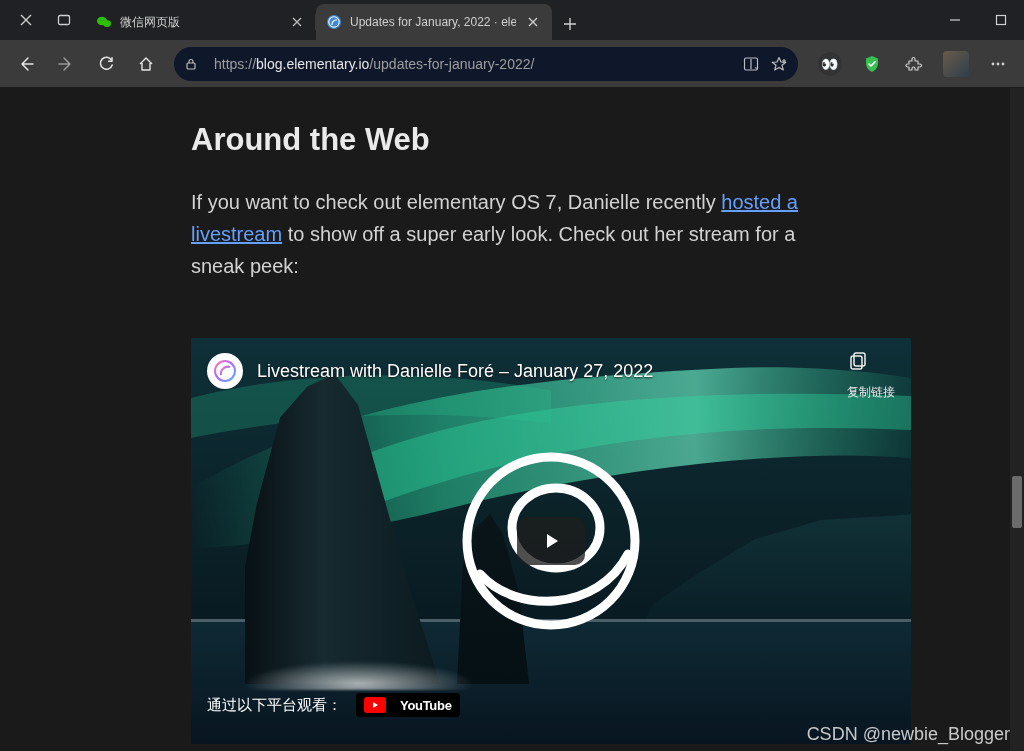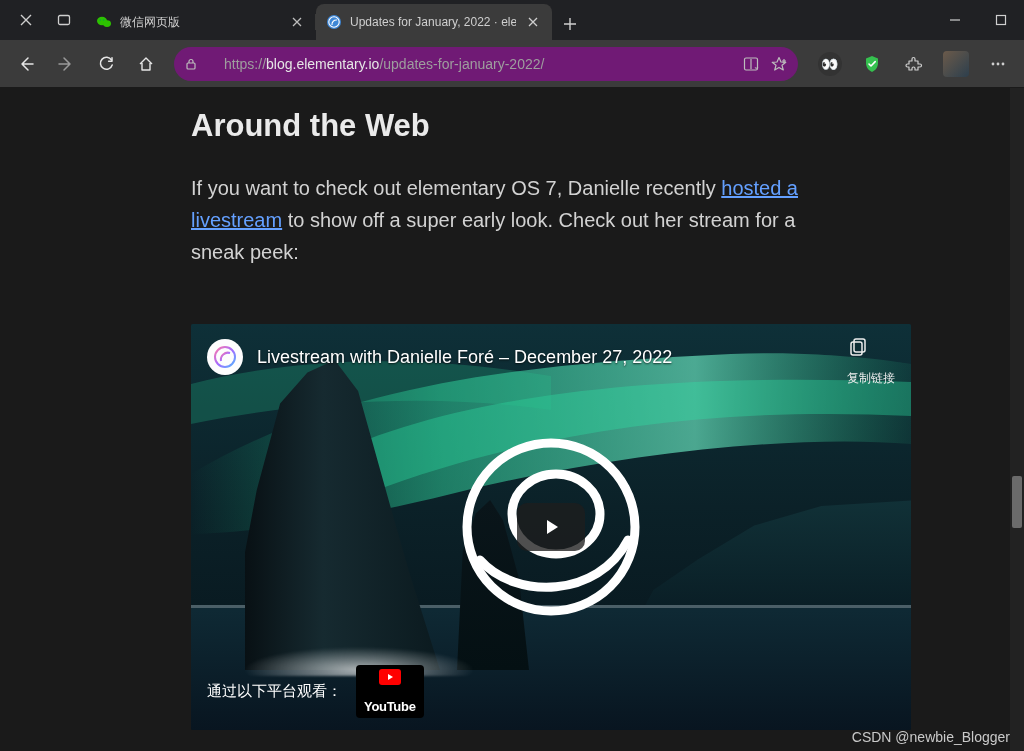--- a/index.html
+++ b/index.html
@@ -18,37 +18,37 @@
   .tab .close { width:18px; height:18px; display:flex; align-items:center; justify-content:center; color:#bdbdbd; }
   .tab.active { background:#3b3b3b; }
   .tab.inactive::after { content:""; position:absolute; right:0; top:10px; bottom:10px; width:1px; background:#3a3a3a; }
   .newtab { width:32px; height:32px; margin:4px 0 0 2px; display:flex; align-items:center; justify-content:center; color:#cfcfcf; }
   .win-ctrls { margin-left:auto; display:flex; align-items:center; }
   .win-btn { width:46px; height:40px; display:flex; align-items:center; justify-content:center; color:#cfcfcf; }
 
   
   .toolbar { height:48px; background:#3b3b3b; display:flex; align-items:center; padding:0 8px; gap:4px; border-bottom:1px solid #1a1a1a; }
   .icon-btn { width:36px; height:36px; display:flex; align-items:center; justify-content:center; color:#cfcfcf; border-radius:6px; }
-  .addr { flex:1; height:34px; background:#701a75; border-radius:18px; display:flex; align-items:center; padding:0 10px; color:#9e9e9e; font-size:14px; gap:26px; margin:0 6px; }
+  .addr { flex:1; height:34px; background:#0f172a; border-radius:18px; display:flex; align-items:center; padding:0 10px; color:#9e9e9e; font-size:14px; gap:16px; margin:0 6px; }
   .addr .lock { color:#9e9e9e; }
   .addr .url { flex:1; white-space:nowrap; overflow:hidden; font-family:"Segoe UI",Arial,sans-serif; }
   .addr .url .host { color:#e6e6e6; }
   .addr .right-ic { display:flex; align-items:center; gap:10px; color:#bdbdbd; }
   .tool-right { display:flex; align-items:center; gap:6px; padding-left:4px; }
   .ext-eyes { width:24px; height:24px; border-radius:50%; background:#333; display:flex; align-items:center; justify-content:center; font-size:14px; }
   .ext-shield { color:#35c14f; }
   .avatar { width:26px; height:26px; border-radius:4px; background:linear-gradient(135deg,#6b5a4a,#2d3f4d); }
 
   
   .viewport { flex:1; position:relative; background:#1a1a1a; }
   .page { position:absolute; inset:0 14px 0 0; background:#1a1a1a; overflow:hidden; }
   .scrollbar-track { position:absolute; right:0; top:0; bottom:0; width:14px; background:#222; }
   .scrollbar-thumb { position:absolute; right:2px; width:10px; top:388px; height:52px; background:#6b6b6b; border-radius:2px; }
 
-  .article { width:628px; margin:0 auto; padding-top:20px; color:#d7d7d7; font-family:Georgia, 'Times New Roman', serif; }
+  .article { width:628px; margin:0 auto; padding-top:34px; color:#d7d7d7; font-family:Georgia, 'Times New Roman', serif; }
   .article h2 { font-family:"Segoe UI",Arial,sans-serif; font-weight:700; font-size:31px; color:#eaeaea; margin-bottom:18px; }
   .article p { font-size:20px; line-height:1.6; color:#d2d2d2;margin-top:28px; }
   .article a { color:#64a0ff; text-decoration:underline; }
 
   .video-card { margin-top:56px; width:720px; height:406px; position:relative; border-radius:2px; overflow:hidden; background:linear-gradient(#0d2228,#081018); }
   .aurora { position:absolute; inset:0; }
   .sea { position:absolute; left:0; right:0; bottom:0; height:125px; background:linear-gradient(#0f2a35,#081520); }
   .sea::before { content:""; position:absolute; left:0; right:0; top:0; height:3px; background:rgba(255,255,255,0.25); }
   .rock { position:absolute; left:54px; bottom:60px; width:195px; height:310px; background:linear-gradient(90deg,#081014,#162a30 40%,#0b1a1f); clip-path:polygon(0% 100%, 0% 62%, 6% 42%, 18% 14%, 32% 4%, 46% 0%, 58% 10%, 66% 28%, 74% 46%, 84% 68%, 100% 100%); }
   .rock2 { position:absolute; left:266px; bottom:60px; width:72px; height:170px; background:linear-gradient(#0a151a,#041013); clip-path:polygon(0% 100%, 8% 30%, 26% 8%, 46% 0%, 64% 12%, 86% 46%, 100% 100%); }
@@ -60,25 +60,25 @@
   .vtitle { font-size:18px; font-family:Arial,sans-serif; color:#fff; text-shadow:0 1px 2px rgba(0,0,0,.7); }
   .vcopy { position:absolute; right:16px; top:12px; text-align:center; color:#eee; }
   .vcopy .cplabel { font-size:12px; margin-top:12px; }
 
   .playwrap { position:absolute; left:50%; top:50%; transform:translate(-50%,-50%); display:flex; align-items:center; justify-content:center; }
   .elogo { width:200px; height:200px; display:flex; align-items:center; justify-content:center; }
   .playbtn { position:absolute; width:68px; height:48px; background:rgba(30,30,30,0.78); border-radius:10px; display:flex; align-items:center; justify-content:center; }
   .playbtn svg polygon { fill:#fff; }
 
   .vbottom { position:absolute; left:0; right:0; bottom:16px; height:46px; display:flex; align-items:center; gap:14px; padding:0 16px; color:#fff; font-size:15px; font-family:Arial,sans-serif; }
-  .ytpill { display:flex; align-items:center; gap:14px; background:#000; padding:4px 8px; border-radius:4px;flex-direction:column; }
+  .ytpill { display:flex; align-items:center; gap:14px; background:#000; padding:4px 8px; border-radius:4px; }
   .ytpill .ytplay { width:22px; height:16px; background:#ff0000; border-radius:3px; display:flex; align-items:center; justify-content:center; }
   .ytpill .yttxt { color:#fff; font-weight:600; font-size:13px; letter-spacing:-.3px; }
 
-  .watermark { position:absolute; right:14px; bottom:6px; color:#d8d8d8; font-size:14px; font-family:Arial,sans-serif; opacity:.92; }
+  .watermark { position:absolute; right:14px; bottom:6px; color:#d8d8d8; font-size:18px; font-family:Arial,sans-serif; opacity:.92; }
 
   svg { display:block; }
 </style>
 </head>
 <body>
 
 <div class="window">
 
   <div class="titlebar">
     <div class="tb-left">
@@ -267,21 +267,21 @@
                   <linearGradient id="egl" x1="0" y1="0" x2="1" y2="1">
                     <stop offset="0" stop-color="#ff7aa8"></stop>
                       <stop offset=".5" stop-color="#a66bff"></stop>
                       <stop offset="1" stop-color="#4fb5ff"></stop>
                   </linearGradient>
                 </defs>
                 <circle cx="13" cy="13" r="10" fill="none" stroke="url(#egl)" stroke-width="2"></circle>
                 <path d="M9 17 A7 7 0 0 1 18 9" fill="none" stroke="url(#egl)" stroke-width="2"></path>
               </svg>
             </div>
-            <div class="vtitle">Livestream with Danielle Foré – December 27, 2022</div>
+            <div class="vtitle">Livestream with Danielle Foré – January 27, 2022</div>
           </div>
           <div class="vcopy">
             <span>
               <svg width="22" height="22" viewBox="0 0 22 22">
                   <rect x="7" y="3" width="11" height="13" rx="2" fill="none" stroke="#eee" stroke-width="1.5"></rect>
                   <rect x="4" y="6" width="11" height="13" rx="2" fill="none" stroke="#eee" stroke-width="1.5"></rect>
                 </svg>
             </span>
             <div class="cplabel">复制链接</div>
           </div>

